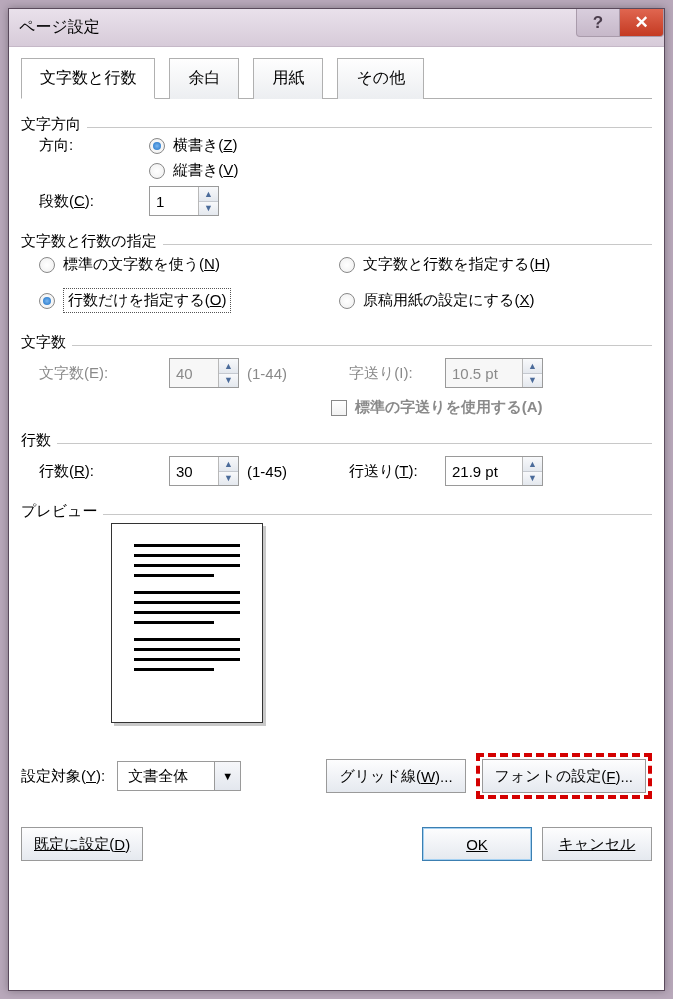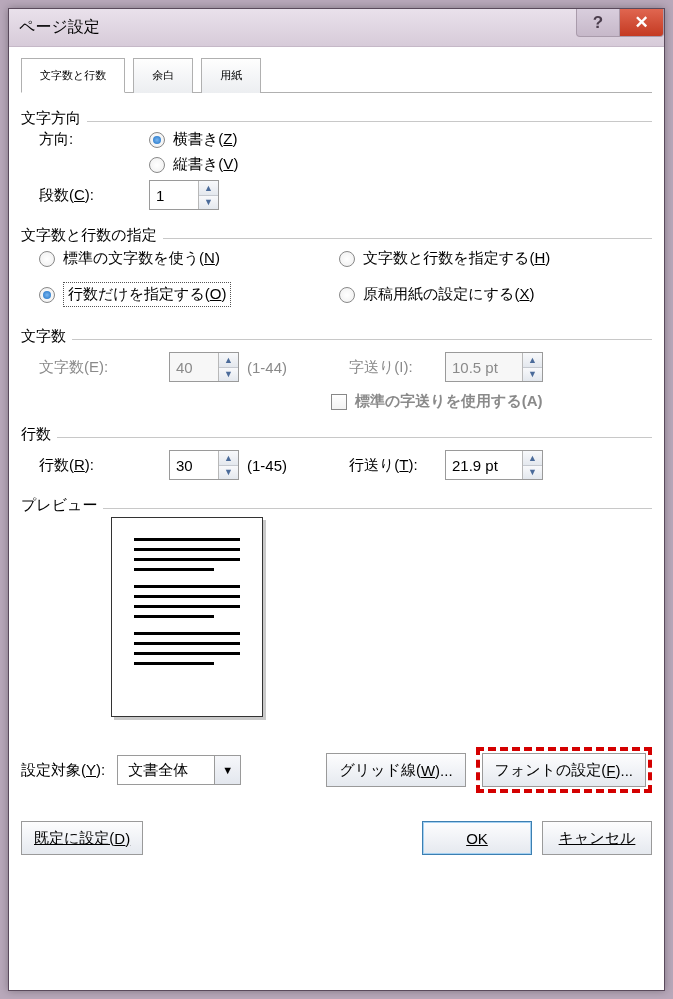--- a/index.html
+++ b/index.html
@@ -69,22 +69,22 @@
   .tabbar {
     display: flex;
     border-bottom: 1px solid #b0b0b0;
     margin-bottom: 6px;
   }
   .tab {
     padding: 9px 18px 9px 18px;
     border: 1px solid #b0b0b0;
     border-bottom: none;
     background: linear-gradient(#fefefe, #eceef1);
-    margin-right: 8px;
-    font-size: 11px;
+    margin-right: 14px;
+    font-size: 16px;
     position: relative;
     top: 1px;
     cursor: default;
   }
   .tab.active {
     background: #fff;
     border-bottom: 1px solid #fff;
   }
   
   .section { margin-top: 10px; }
@@ -267,20 +267,21 @@
       <div class="tb-btn tb-close">✕</div>
     </div>
   </div>
 
   <div class="body">
 
     <div class="tabbar">
       <div class="tab active">文字数と行数</div>
       <div class="tab">余白</div>
       <div class="tab">用紙</div>
+      <div class="tab">その他</div>
     </div>
 
     <div class="section">
       <span class="section-title">文字方向</span>
       <hr class="section-hr">
       <div class="row">
         <span class="row-label">方向:</span>
         <span class="radio checked"></span>
         <span>
           <span>横書き(</span><span class="lbl-u">Z</span><span>)</span>

